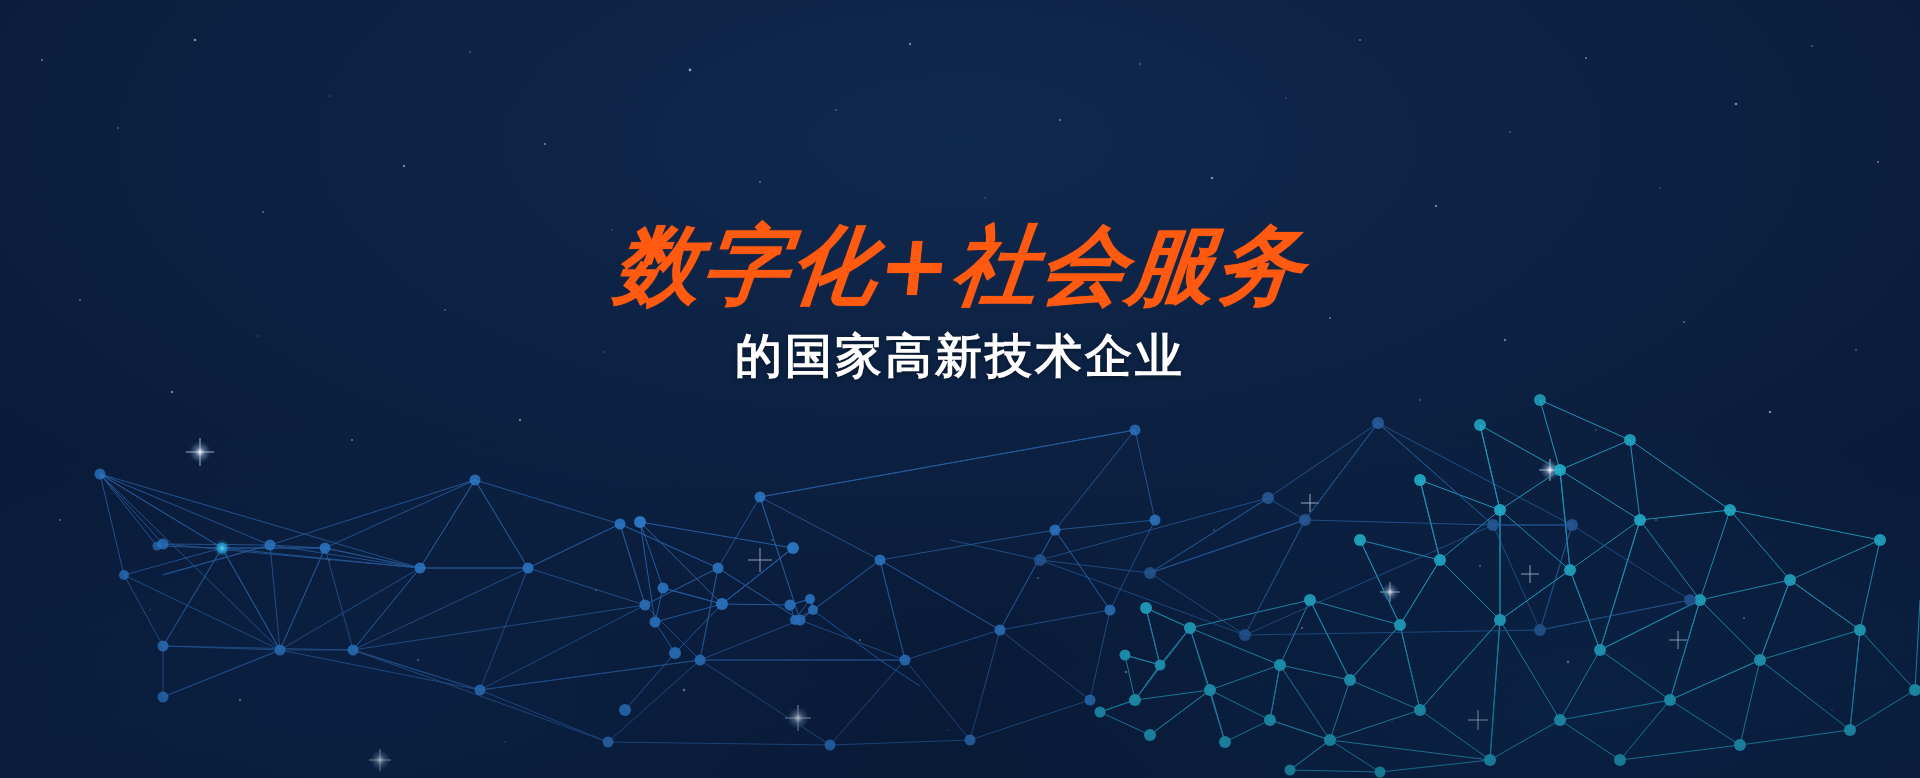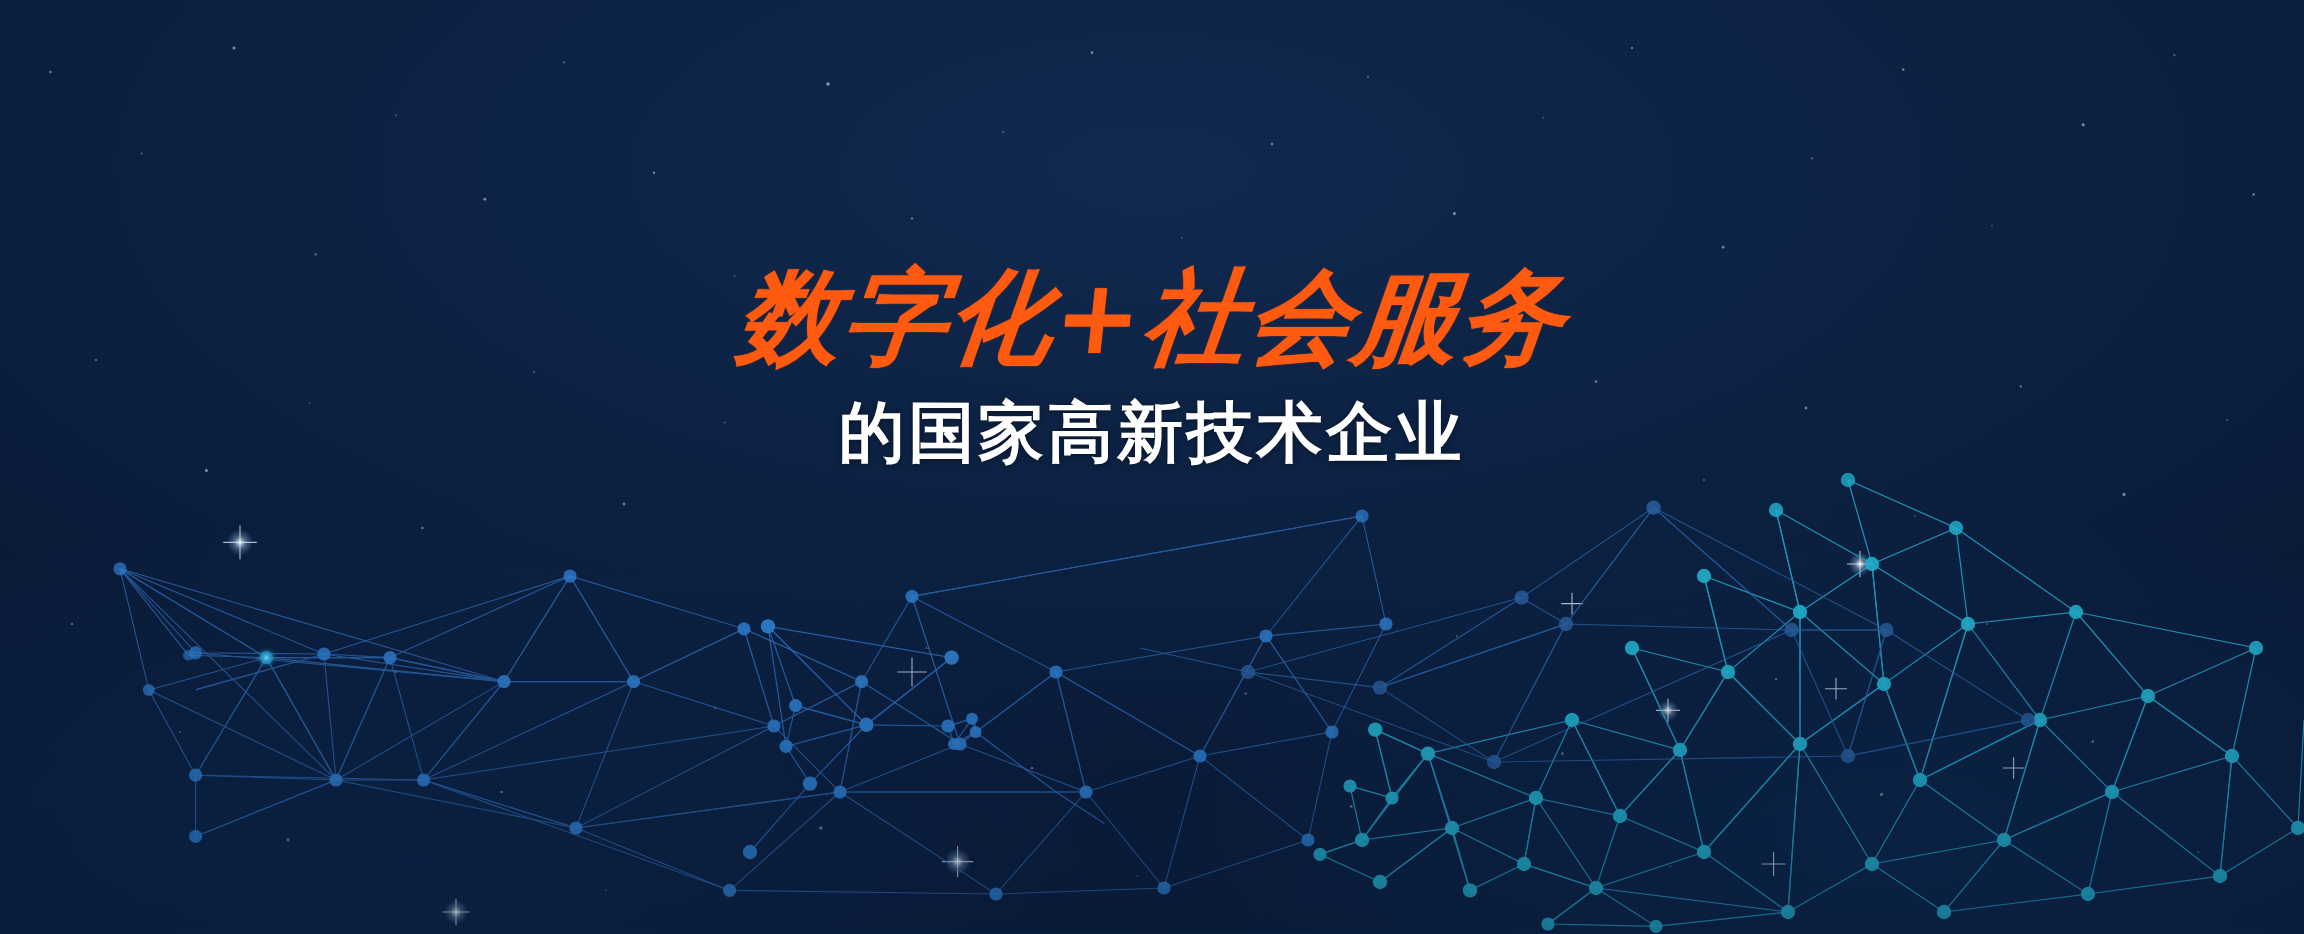--- a/index.html
+++ b/index.html
@@ -61,21 +61,21 @@
     letter-spacing: 2px;
     color: #ff5a0f;
     margin: 0;
     transform: skewX(-6deg);
     text-shadow: 0 0 1px #ff5a0f;
     white-space: nowrap;
   }
   #sub-title {
     font-family: "DejaVu Serif", serif;
     font-weight: 700;
-    font-size: 55px;
+    font-size: 47px;
     line-height: 1.0;
     letter-spacing: 3px;
     color: #ffffff;
     margin: 24px 0 0 0;
     white-space: nowrap;
     text-shadow: 0 1px 5px rgba(0,0,0,0.45);
   }
 </style>
 </head>
 <body>

